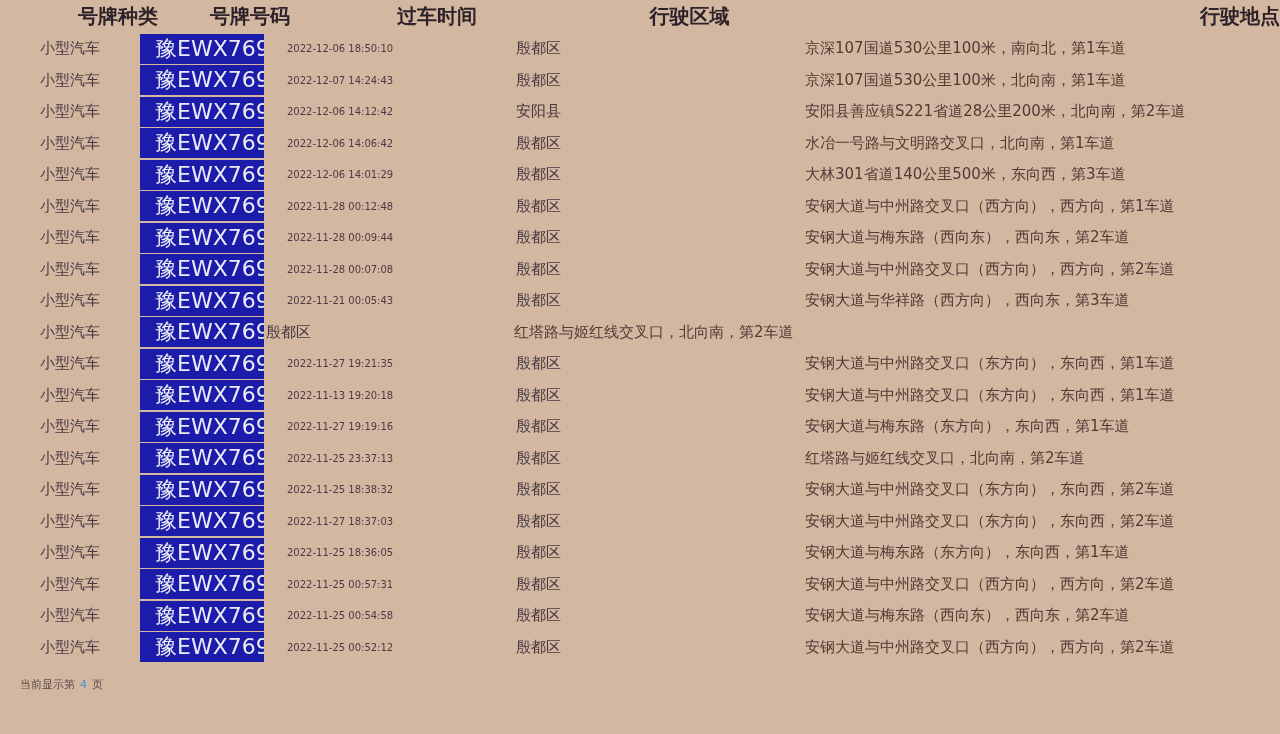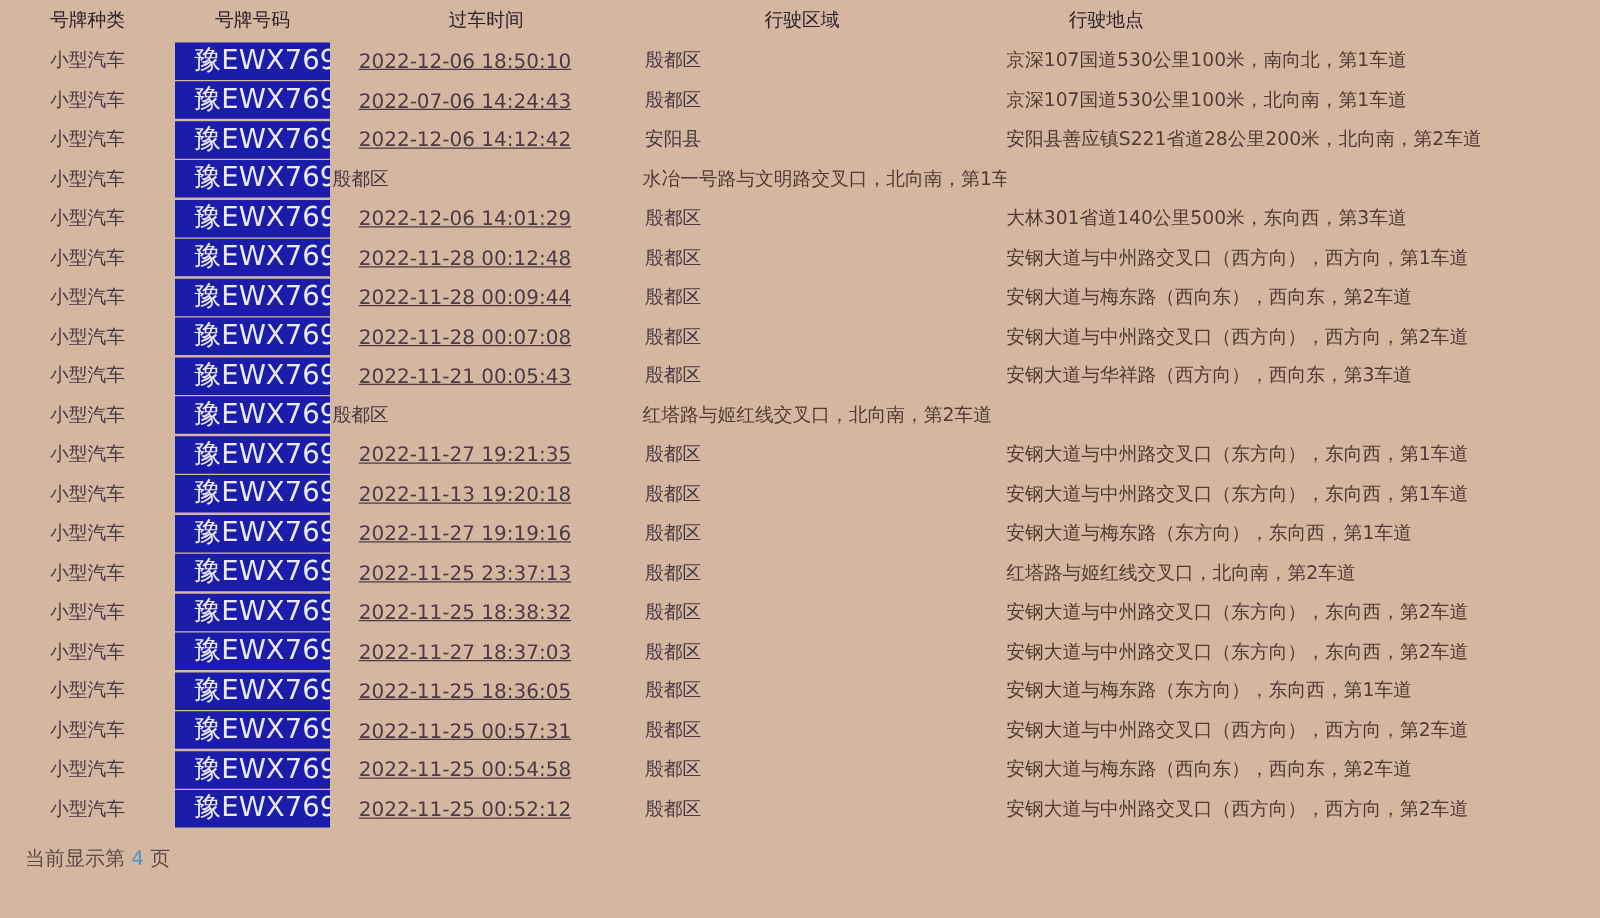--- a/index.html
+++ b/index.html
@@ -13,27 +13,28 @@
     background:var(--page-bg,#d4b7a1);
     overflow:hidden;
   }
   .hdr,.row{
     display:grid;
     grid-template-columns:140px 124px 250px 291px auto;
     align-items:center;
   }
   .hdr{
     height:33px;
-    font-size:15px;
-    font-weight:normal;
+    font-size:20px;
+    font-weight:bold;
     color:var(--header-text,#2c2228);
+    padding-left:48px;
   }
   .hdr span{text-align:center;}
   .hdr .h4{padding-right:36px;}
-  .hdr .h5{padding-left:50px;text-align:left;}
+  .hdr .h5{padding-left:50px;text-align:right;}
   .row{
     height:31.5px;
     font-size:15px;
   }
   .c{white-space:nowrap;overflow:hidden;}
   .c.type{
     text-align:center;
     color:var(--type-text,#463842);
   }
   .c.plate{
@@ -41,34 +42,33 @@
     color:var(--plate-text,#ebebf7);
     height:30px;
     line-height:30px;
     box-sizing:border-box;
     padding-left:15px;
     font-size:22px;
   }
   .c.time{
     padding-left:23px;
     color:var(--time-text,#4b3a44);
-    font-size:16px;
-    text-decoration:underline;
+    font-size:10px;
   }
   .c.region{
     padding-left:2px;
     color:var(--region-text,#463842);
   }
   .c.location{
     color:var(--location-text,#4e3b34);
   }
   .footer{
     margin-top:14px;
     padding-left:20px;
-    font-size:16px;
+    font-size:11px;
     color:var(--footer-text,#5c4c48);
   }
   .footer .page-num{
     color:var(--page-number-color,#4f93c8);
     margin:0 5px;
   }
 </style>
 </head>
 <body>
 
@@ -87,36 +87,37 @@
     <span class="c type">小型汽车</span>
     <span class="c plate">豫EWX769</span>
     <span class="c time">2022-12-06 18:50:10</span>
     <span class="c region">殷都区</span>
     <span class="c location">京深107国道530公里100米，南向北，第1车道</span>
   </div>
 
   <div class="row">
     <span class="c type">小型汽车</span>
     <span class="c plate">豫EWX769</span>
-    <span class="c time">2022-07-06 14:24:43</span>
+    <span class="c time">2022-12-07 14:24:43</span>
     <span class="c region">殷都区</span>
     <span class="c location">京深107国道530公里100米，北向南，第1车道</span>
   </div>
 
   <div class="row">
     <span class="c type">小型汽车</span>
     <span class="c plate">豫EWX769</span>
     <span class="c time">2022-12-06 14:12:42</span>
     <span class="c region">安阳县</span>
     <span class="c location">安阳县善应镇S221省道28公里200米，北向南，第2车道</span>
   </div>
 
   <div class="row">
     <span class="c type">小型汽车</span>
     <span class="c plate">豫EWX769</span>
+    <span class="c time">2022-12-06 14:06:42</span>
     <span class="c region">殷都区</span>
     <span class="c location">水冶一号路与文明路交叉口，北向南，第1车道</span>
   </div>
 
   <div class="row">
     <span class="c type">小型汽车</span>
     <span class="c plate">豫EWX769</span>
     <span class="c time">2022-12-06 14:01:29</span>
     <span class="c region">殷都区</span>
     <span class="c location">大林301省道140公里500米，东向西，第3车道</span>

